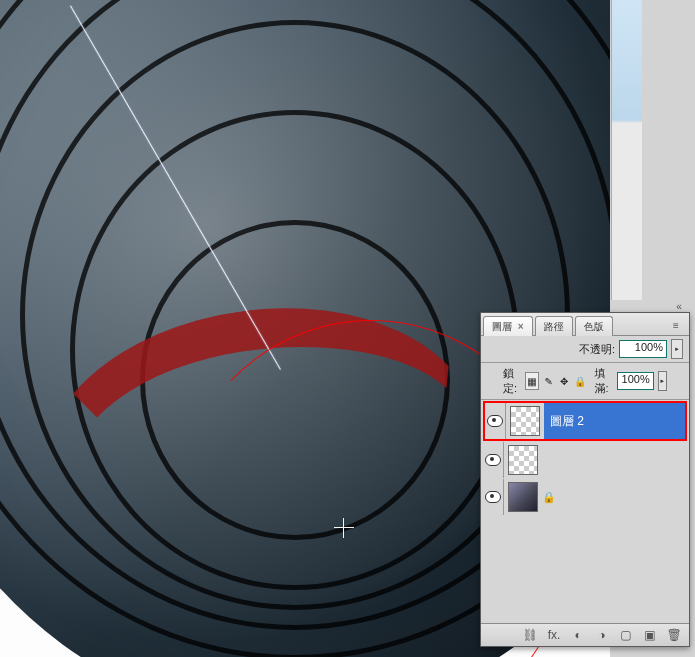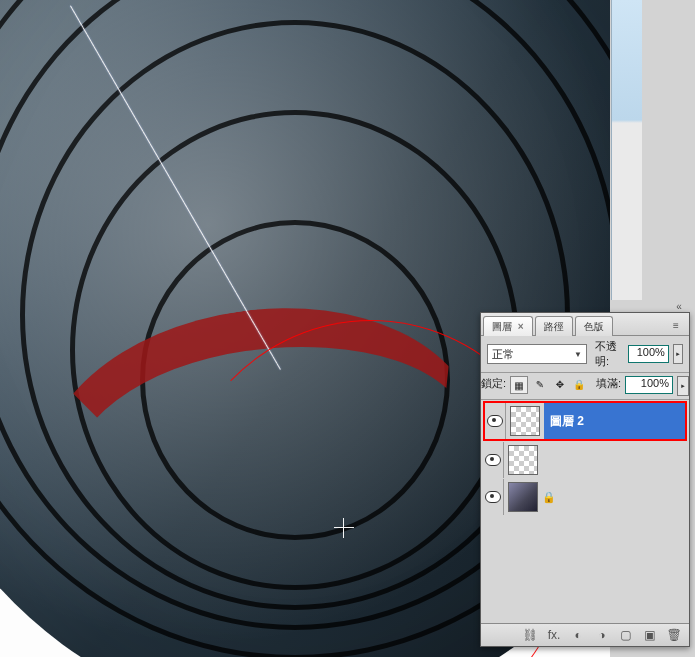--- a/index.html
+++ b/index.html
@@ -235,23 +235,23 @@
     display: flex;
     align-items: center;
     justify-content: center;
     font-size: 7px;
     color: #333;
     cursor: pointer;
   }
 
   .lock-row {
     display: flex;
-    align-items: flex-start;
+    align-items: center;
     gap: 4px;
-    padding: 3px 0;
+    padding: 3px 22px;
     border-bottom: 1px solid #9a9a9a;
     background: #d6d6d6;
     font-size: 11px;
     color: #222;
   }
   .lock-icon {
     width: 16px;
     height: 16px;
     border: 1px solid #888;
     background: #eee;
@@ -268,21 +268,20 @@
     overflow: hidden;
     padding: 1px 2px;
   }
   .layer-row {
     display: flex;
     align-items: center;
     height: 36px;
     margin-bottom: 1px;
     background: #d6d6d6;
     position: relative;
-    font-weight: bold;
   }
   .layer-row.selected {
     border: 2px solid #ff0000;
   }
   .visibility {
     width: 20px;
     height: 100%;
     border-right: 1px solid #9a9a9a;
     display: flex;
     align-items: center;
@@ -395,24 +394,20 @@
     </div>
     <div class="panel-tab">
       <span>色版</span>
     </div>
     <div class="panel-menu">
       <span>≡</span>
     </div>
   </div>
 
   <div class="options-row">
-    <div class="blend-select">
-      <span>正常</span>
-      <span class="dropdown-caret">▼</span>
-    </div>
     <div class="spacer"></div>
     <span>不透明:</span>
     <div class="pct-input">
       <span>100%</span>
     </div>
     <div class="pct-stepper">▸</div>
   </div>
 
   <div class="lock-row">
     <span>鎖定:</span>

